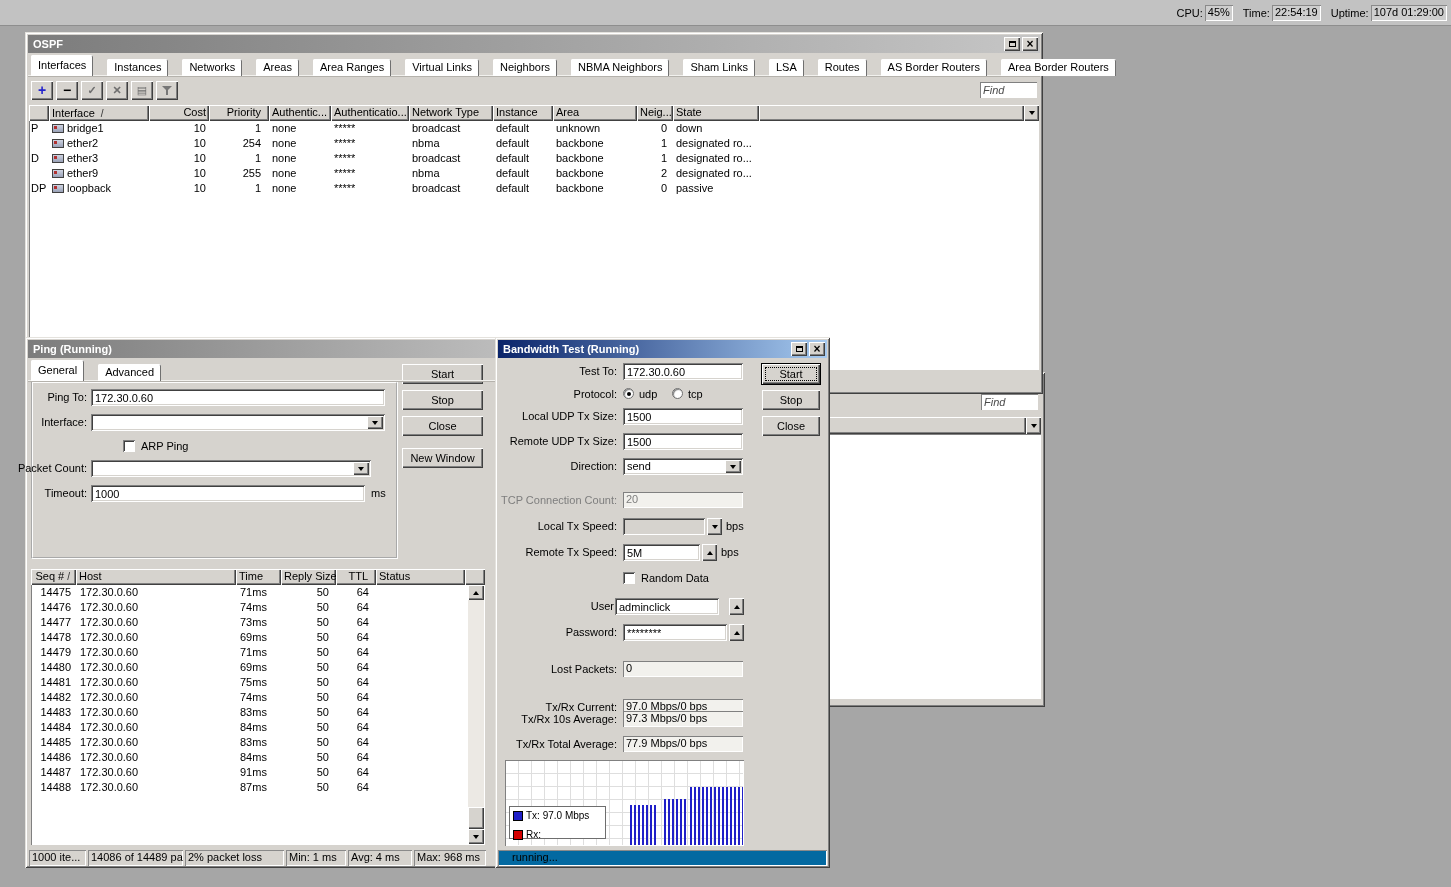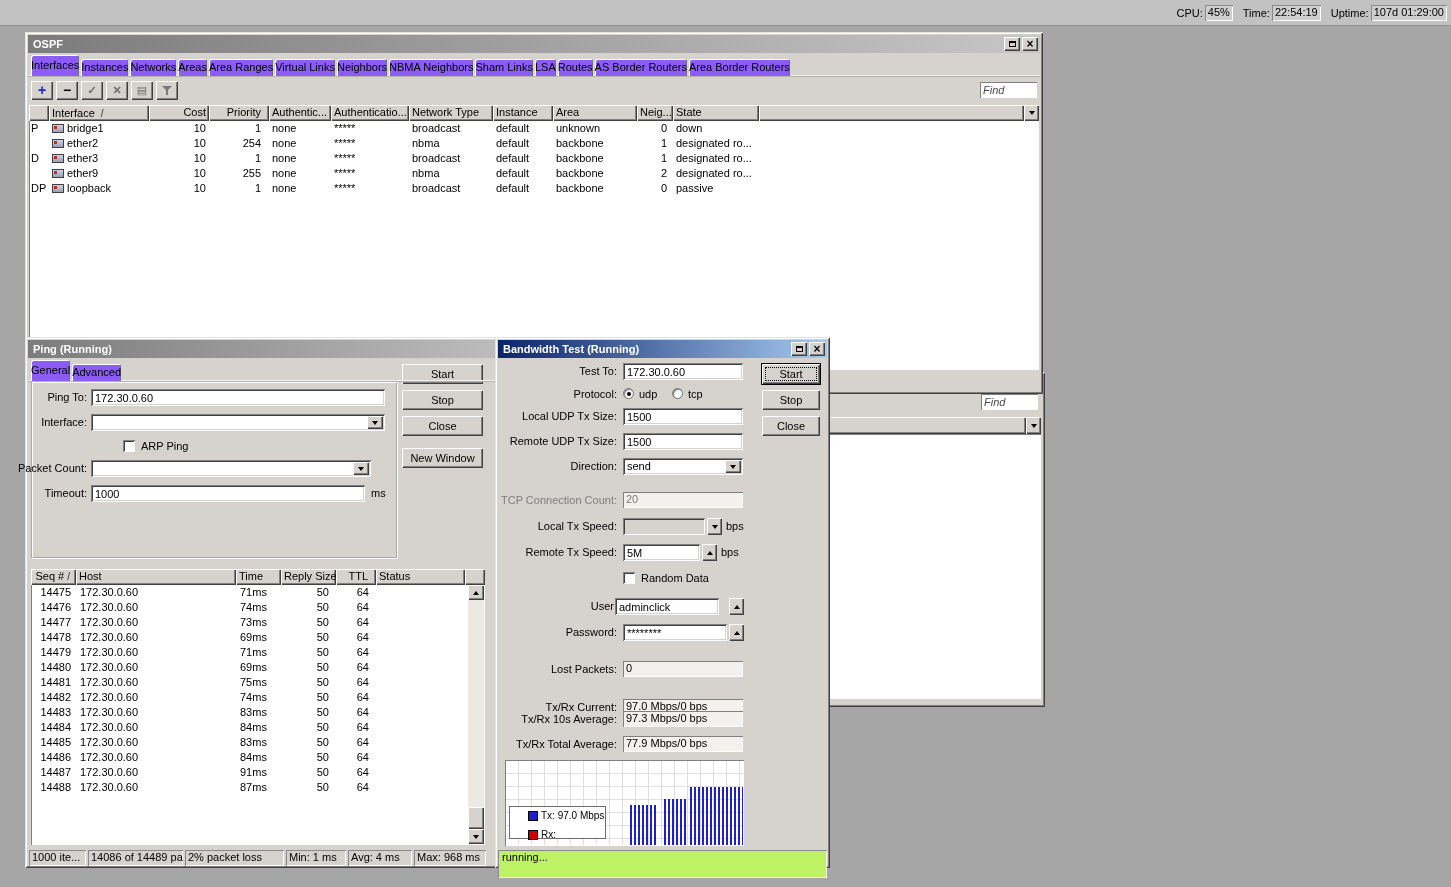--- a/index.html
+++ b/index.html
@@ -16,21 +16,21 @@
   .titlebar{position:absolute;left:3px;top:3px;right:3px;height:18px;display:flex;align-items:center;padding:0 2px 0 5px;color:#fff;font-weight:bold}
   .titlebar.active{background:linear-gradient(90deg,#0a246a,#a6caf0)}
   .titlebar.inactive{background:linear-gradient(90deg,#7c7c7c,#c6c6c6)}
   .title{flex:1;white-space:nowrap;overflow:hidden}
   .winbtn{width:16px;height:14px;margin-left:2px;display:flex;align-items:center;justify-content:center;background:#d6d3ce;box-shadow:inset 1px 1px 0 #fff,inset -1px -1px 0 #404040,inset -2px -2px 0 #808080;color:#000}
   .glyph-restore{display:block;width:7px;height:6px;border:1px solid #000;border-top-width:2px}
   .glyph-close{font-size:12px;line-height:11px;font-weight:bold}
 
   
   .tabs{position:absolute;left:6px;top:23px;height:21px;display:flex;align-items:flex-end;z-index:3}
-  .tab{height:17px;line-height:15px;padding:1px 0 0;background:#8b5cf6;marg in:0;margin-right:2px;box-shadow:inset 1px 1px 0 #fff,inset -1px 0 0 #707070;border-radius:2px 2px 0 0;white-space:nowrap}
+  .tab{height:17px;line-height:15px;padding:1px 7px 0;background:#ffffff;marg in:0;margin-right:14px;box-shadow:inset 1px 1px 0 #fff,inset -1px 0 0 #707070;border-radius:2px 2px 0 0;white-space:nowrap}
   .tab.selected{height:21px;line-height:17px;padding-top:2px}
   .tabline{position:absolute;left:3px;right:3px;top:43px;height:1px;background:#f2f1ee;box-shadow:0 1px 0 #b5b2ac;z-index:1}
 
   
   .toolbar{position:absolute;left:6px;right:6px;top:47px;height:22px;display:flex;align-items:center;gap:3px;z-index:2}
   .tbtn{width:22px;height:19px;display:flex;align-items:center;justify-content:center;background:#d6d3ce;box-shadow:inset 1px 1px 0 #fff,inset -1px -1px 0 #404040,inset -2px -2px 0 #808080}
   .icon-plus{color:#2222cc;font-weight:bold;font-size:14px;line-height:12px}
   .icon-minus{color:#000;font-weight:bold;font-size:14px;line-height:12px}
   .icon-check,.icon-x{color:#6f6f6f;font-weight:bold;font-size:11px}
   .icon-comment{color:#6f6f6f;font-size:11px}
@@ -108,24 +108,24 @@
   .blab{position:absolute;top:2px;right:calc(100% - 122px);white-space:nowrap}
   .dis{color:#7e7e7e}
   .dis-box{background:#d6d3ce}
   .radio{position:absolute;top:2px;width:11px;height:11px;border-radius:50%;background:#fff;box-shadow:inset 1px 1px 1px #808080,inset -1px -1px 0 #fff;border:1px solid #6e6e6e}
   .radio.sel::after{content:"";display:block;width:4px;height:4px;border-radius:2px;background:#000;margin:2.5px auto}
   .robox{position:absolute;top:0;left:128px;width:120px;height:16px;padding:1px 3px;background:#f2f1ed;box-shadow:inset 1px 1px 0 #808080,inset -1px -1px 0 #fff;white-space:nowrap;overflow:hidden}
   .minibtn{position:absolute;top:0;width:15px;height:17px}
   .bbtn{position:absolute;left:267px;width:58px;height:20px}
   .graph{position:absolute;left:10px;top:423px;width:239px;height:86px;background-color:#fff;box-shadow:inset 1px 1px 0 #808080,inset -1px -1px 0 #fff;background-image:linear-gradient(to right,#dedede 1px,transparent 1px),linear-gradient(to bottom,#dedede 1px,transparent 1px);background-size:13px 13px}
   .bars{position:absolute;bottom:1px}
-  .legend{position:absolute;left:4px;top:46px;width:97px;height:33px;background:#fff;border:1px solid #6e6e6e;padding:3px 18px;display:flex;flex-direction:column;gap:8px;font-size:10px}
+  .legend{position:absolute;left:4px;top:46px;width:97px;height:33px;background:#fff;border:1px solid #6e6e6e;padding:3px 3px;display:flex;flex-direction:column;gap:8px;font-size:10px}
   .lrow{display:flex;align-items:center;gap:3px;height:12px;white-space:nowrap}
   .sw{width:10px;height:10px;border:1px solid #000;flex:none}
-  .bstatus{position:absolute;left:3px;right:3px;top:513px;height:28px;line-height:15px;padding:0 4px;background:#bef264;box-shadow:inset 1px 1px 0 #8a8a8a,inset -1px -1px 0 #fff;white-space:nowrap}
+  .bstatus{position:absolute;left:3px;right:3px;top:513px;height:16px;line-height:15px;padding:0 14px;background:#0369a1;box-shadow:inset 1px 1px 0 #8a8a8a,inset -1px -1px 0 #fff;white-space:nowrap}
 
   
   #win-bg{left:560px;top:372px;width:485px;height:335px;z-index:1}
   .bg-findrow{position:absolute;top:22px;left:6px;right:7px;height:18px;display:flex}
   .bg-header{position:absolute;left:4px;right:4px;top:45px;height:17px;display:flex;background:#d6d3ce}
   .bg-white{position:absolute;left:4px;right:4px;top:62px;bottom:8px;background:#fff;box-shadow:inset 1px 1px 0 #808080,inset -1px -1px 0 #fff}
 </style>
 </head>
 <body>
 

